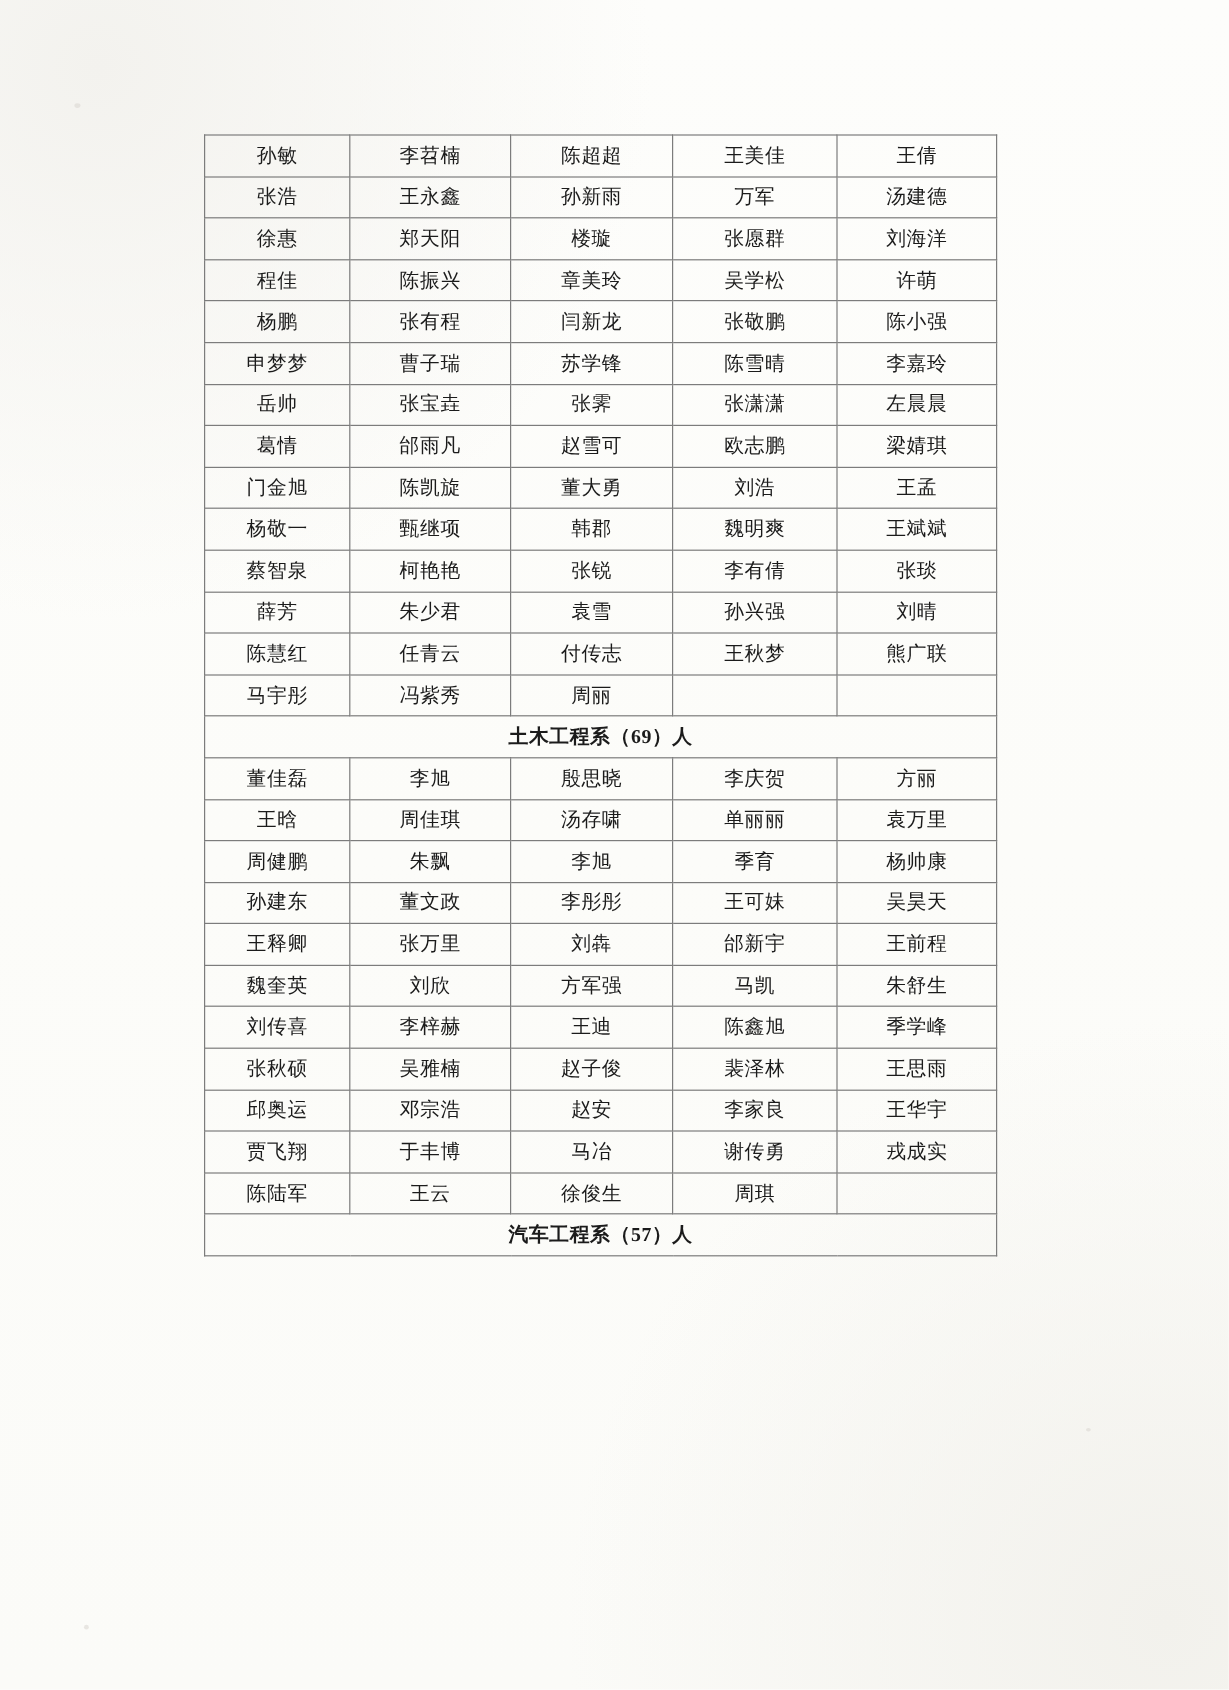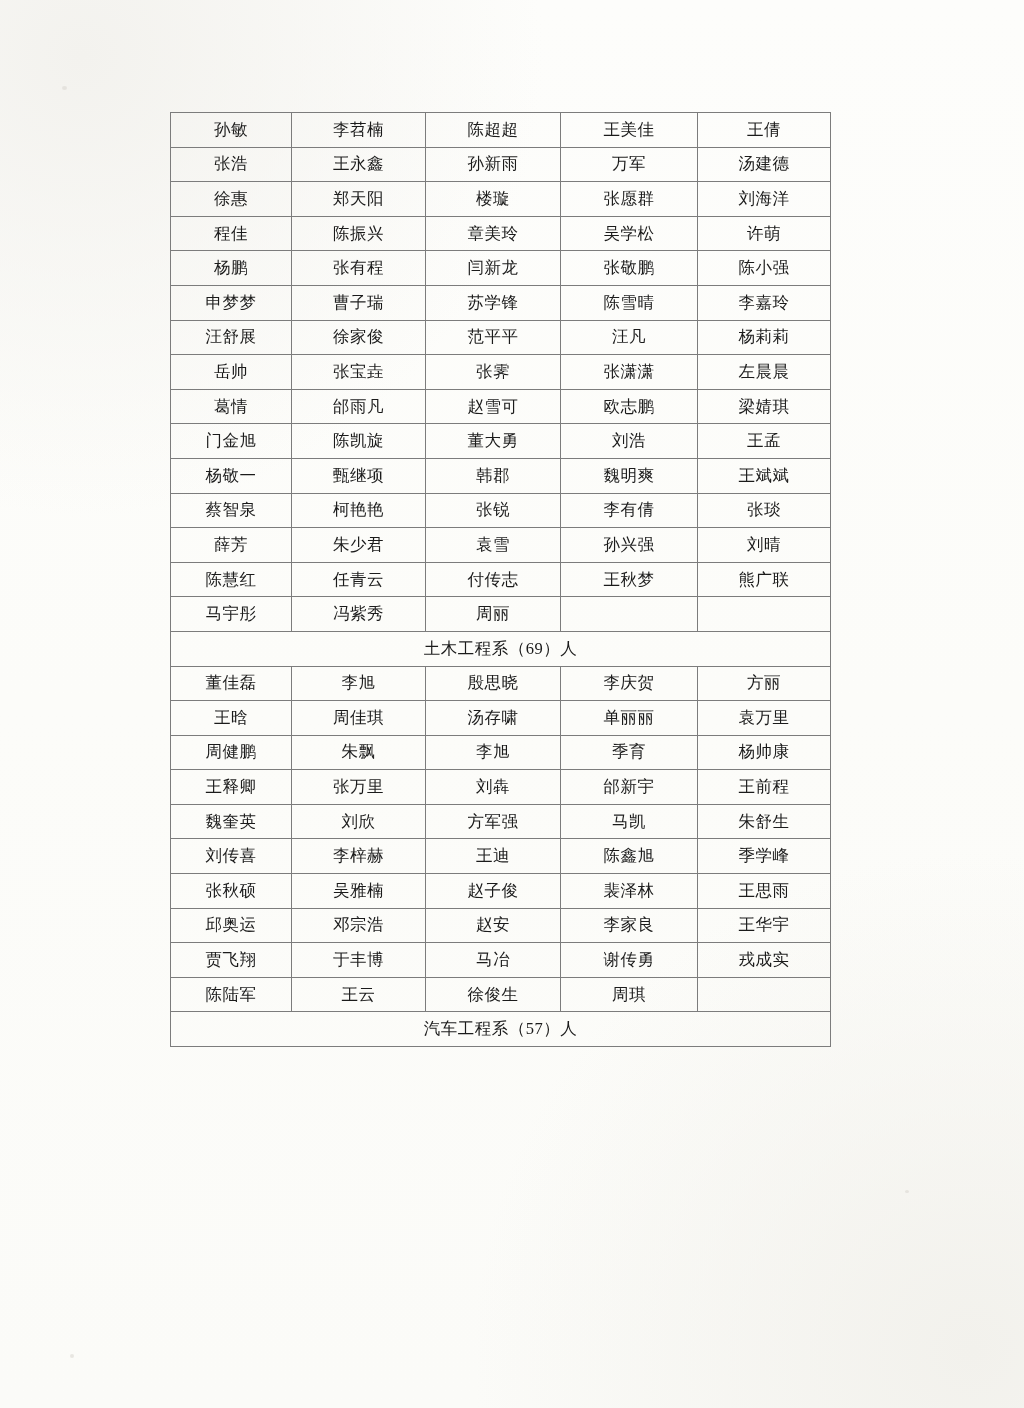--- a/index.html
+++ b/index.html
@@ -44,21 +44,21 @@
     color: #1b1b1b;
     letter-spacing: 0.5px;
     padding: 0;
     font-family: "Liberation Serif", "DejaVu Serif", serif;
   }
   table.names td.empty {
     border: 1px solid #7c7c7c;
   }
   td.section {
     font-size: 20px;
-    font-weight: normal;
+    font-weight: bold;
     letter-spacing: 1px;
     height: 44px;
     color: #111;
   }
   .col-1 { width: 121px; }
   .col-2 { width: 134px; }
   .col-3 { width: 135px; }
   .col-4 { width: 137px; }
   .col-5 { width: 133px; }
   
@@ -123,27 +123,20 @@
             <td>陈小强</td>
           </tr>
           <tr>
             <td>申梦梦</td>
             <td>曹子瑞</td>
             <td>苏学锋</td>
             <td>陈雪晴</td>
             <td>李嘉玲</td>
           </tr>
           <tr>
-            <td>汪舒展</td>
-            <td>徐家俊</td>
-            <td>范平平</td>
-            <td>汪凡</td>
-            <td>杨莉莉</td>
-          </tr>
-          <tr>
             <td>岳帅</td>
             <td>张宝垚</td>
             <td>张霁</td>
             <td>张潇潇</td>
             <td>左晨晨</td>
           </tr>
           <tr>
             <td>葛情</td>
             <td>邰雨凡</td>
             <td>赵雪可</td>
@@ -208,20 +201,27 @@
             <td>汤存啸</td>
             <td>单丽丽</td>
             <td>袁万里</td>
           </tr>
           <tr>
             <td>周健鹏</td>
             <td>朱飘</td>
             <td>李旭</td>
             <td>季育</td>
             <td>杨帅康</td>
+          </tr>
+          <tr>
+            <td>孙建东</td>
+            <td>董文政</td>
+            <td>李彤彤</td>
+            <td>王可妹</td>
+            <td>吴昊天</td>
           </tr>
           <tr>
             <td>王释卿</td>
             <td>张万里</td>
             <td>刘犇</td>
             <td>邰新宇</td>
             <td>王前程</td>
           </tr>
           <tr>
             <td>魏奎英</td>

